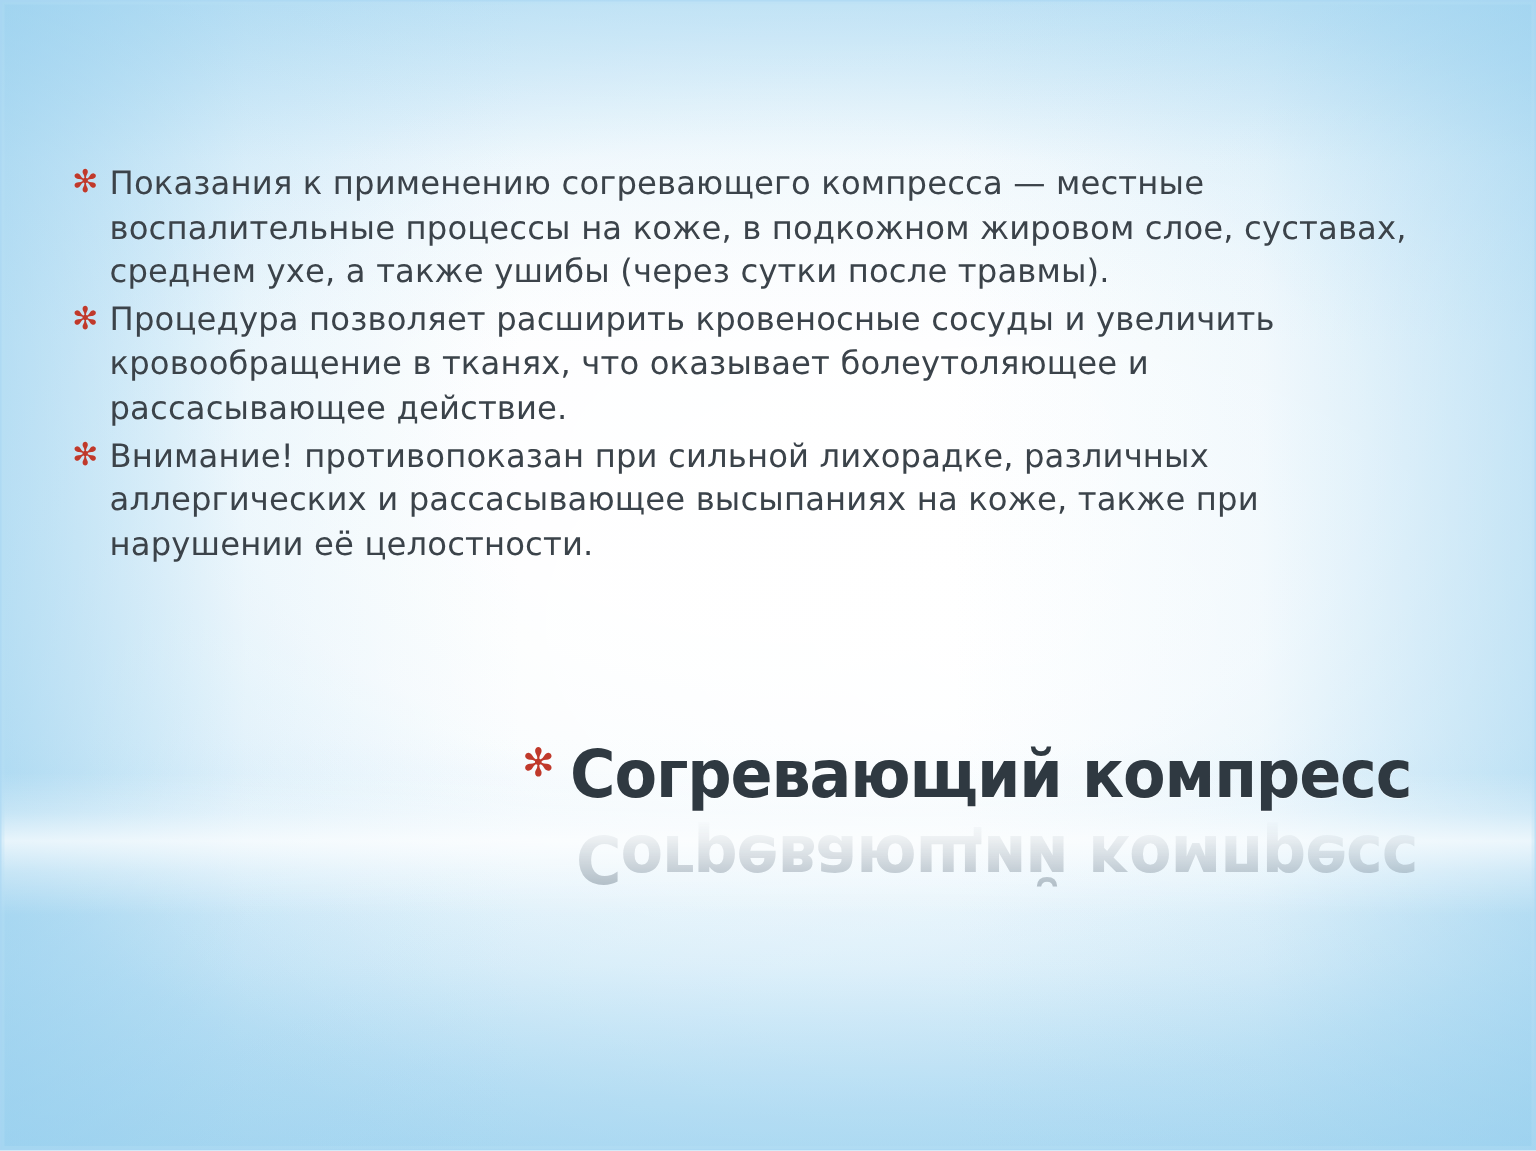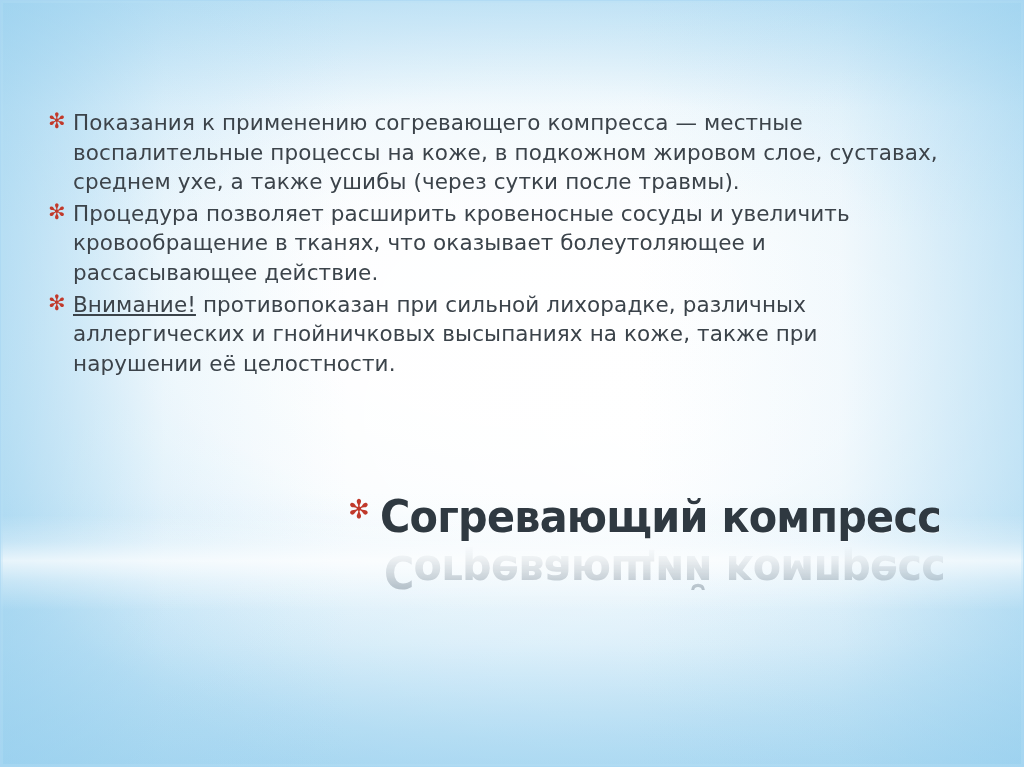--- a/index.html
+++ b/index.html
@@ -108,21 +108,20 @@
     left: 2px;
     top: 1px;
     color: #c0392b;
     font-size: 21px;
     line-height: 24px;
     font-weight: 400;
     font-family: "DejaVu Sans", "Liberation Sans", sans-serif;
   }
 
   .emph-underline {
-    text-decoration: underline;
     text-underline-offset: 2px;
   }
 
   
   .title-block {
     position: absolute;
     left: 348px;
     top: 492px;
     width: 620px;
     height: 120px;
@@ -206,21 +205,21 @@
 
     <p class="bullet-item">
       <span class="bullet-marker">✻</span><span>Показания к применению согревающего компресса — местные воспалительные процессы на коже, в подкожном жировом слое, суставах, среднем ухе, а также ушибы (через сутки после травмы).</span>
     </p>
 
     <p class="bullet-item">
       <span class="bullet-marker">✻</span><span>Процедура позволяет расширить кровеносные сосуды и увеличить кровообращение в тканях, что оказывает болеутоляющее и рассасывающее действие.</span>
     </p>
 
     <p class="bullet-item">
-      <span class="bullet-marker">✻</span><span class="emph-underline">Внимание!</span><span> противопоказан при сильной лихорадке, различных аллергических и гнойничковых высыпаниях на коже, также при нарушении её целостности.</span>
+      <span class="bullet-marker">✻</span><span class="emph-underline">Внимание!</span><span> противопоказан при сильной лихорадке, различных аллергических и рассасывающее высыпаниях на коже, также при нарушении её целостности.</span>
     </p>
 
   </div>
 
   <div class="title-block">
     <div class="title-row">
       <span class="title-marker">✻</span>
       <span class="title-text">Согревающий компресс</span>
     </div>
     <div class="title-reflection">

